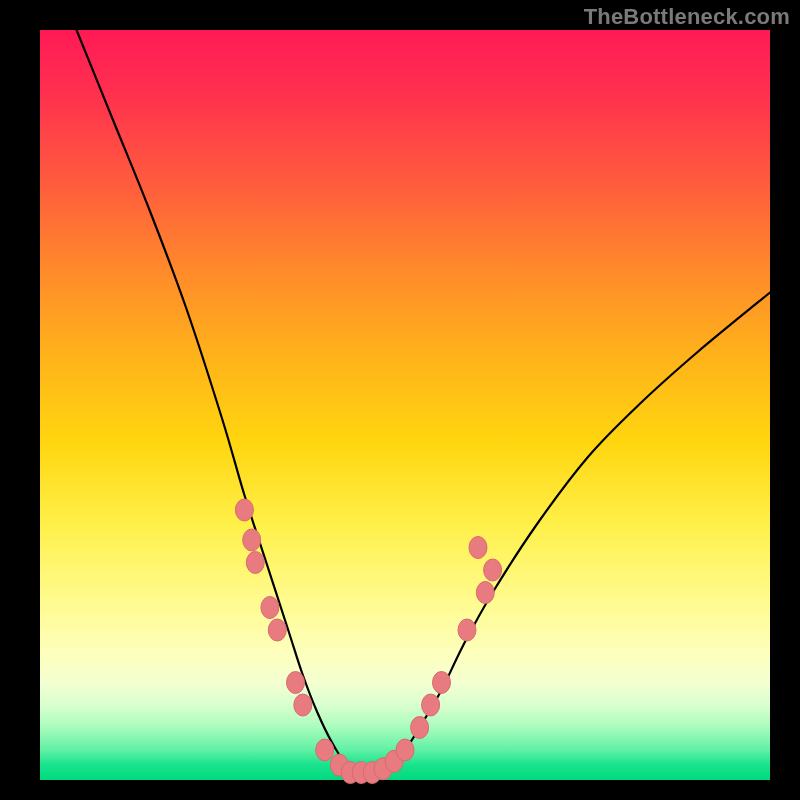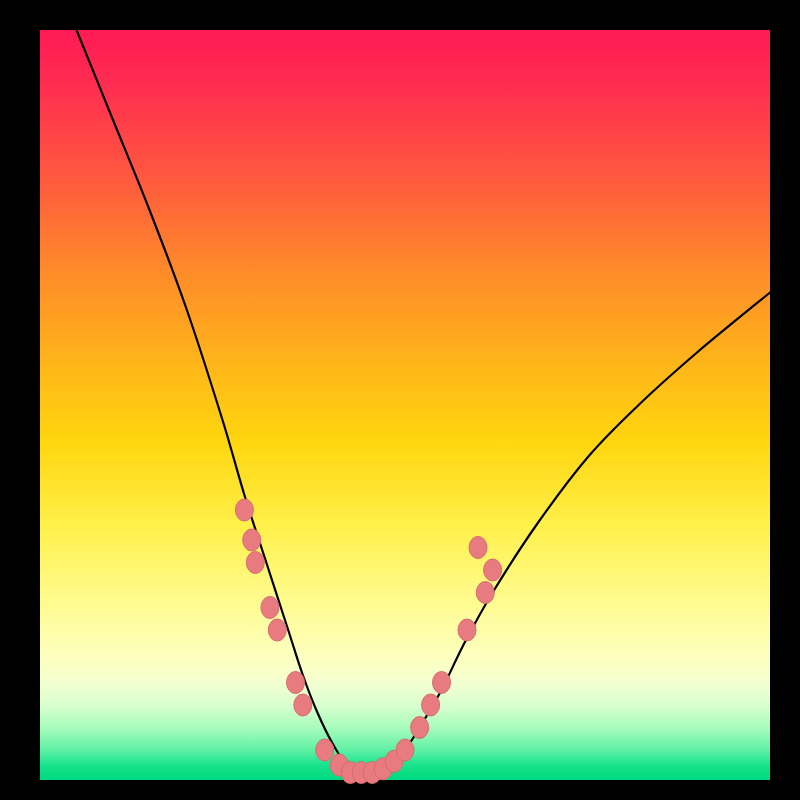--- a/index.html
+++ b/index.html
@@ -60,20 +60,21 @@
     top: 0;
     width: 730px;
     height: 750px;
     overflow: visible;
   }
 </style>
 </head>
 <body>
 
 <div class="frame">
+  <div class="watermark">TheBottleneck.com</div>
   <div class="plot">
     <svg class="curve" viewBox="0 0 730 750" preserveAspectRatio="none">
       <path id="curve-path" fill="none" stroke-width="2.2" stroke-linecap="round" stroke-linejoin="round" d="M 36.5 0.0 C 42.6 15.0, 60.8 60.0, 73.0 90.0 C 85.2 120.0, 97.3 148.8, 109.5 180.0 C 121.7 211.3, 133.8 242.5, 146.0 277.5 C 158.2 312.5, 172.8 358.8, 182.5 390.0 C 192.2 421.3, 197.1 441.3, 204.4 465.0 C 211.7 488.8, 219.0 510.0, 226.3 532.5 C 233.6 555.0, 242.1 581.3, 248.2 600.0 C 254.3 618.8, 257.9 631.3, 262.8 645.0 C 267.7 658.8, 272.5 671.3, 277.4 682.5 C 282.3 693.8, 287.1 703.8, 292.0 712.5 C 296.9 721.3, 301.7 730.0, 306.6 735.0 C 311.5 740.0, 316.3 741.3, 321.2 742.5 C 326.1 743.8, 330.9 743.8, 335.8 742.5 C 340.7 741.3, 345.5 738.8, 350.4 735.0 C 355.3 731.3, 360.1 726.3, 365.0 720.0 C 369.9 713.8, 373.5 707.5, 379.6 697.5 C 385.7 687.5, 394.2 673.8, 401.5 660.0 C 408.8 646.3, 414.9 631.3, 423.4 615.0 C 431.9 598.8, 440.4 582.5, 452.6 562.5 C 464.8 542.5, 480.6 517.5, 496.4 495.0 C 512.2 472.5, 530.5 447.5, 547.5 427.5 C 564.5 407.5, 580.3 392.5, 598.6 375.0 C 616.8 357.5, 635.1 341.3, 657.0 322.5 C 678.9 303.8, 717.8 272.5, 730.0 262.5" stroke="#000000"></path>
       <g id="markers">
           <ellipse cx="204.4" cy="480.0" rx="9" ry="11" fill="#e77b7f" stroke="#d96a6e" stroke-width="1"></ellipse>
           <ellipse cx="211.7" cy="510.0" rx="9" ry="11" fill="#e77b7f" stroke="#d96a6e" stroke-width="1"></ellipse>
           <ellipse cx="215.3" cy="532.5" rx="9" ry="11" fill="#e77b7f" stroke="#d96a6e" stroke-width="1"></ellipse>
           <ellipse cx="229.9" cy="577.5" rx="9" ry="11" fill="#e77b7f" stroke="#d96a6e" stroke-width="1"></ellipse>
           <ellipse cx="237.3" cy="600.0" rx="9" ry="11" fill="#e77b7f" stroke="#d96a6e" stroke-width="1"></ellipse>
           <ellipse cx="255.5" cy="652.5" rx="9" ry="11" fill="#e77b7f" stroke="#d96a6e" stroke-width="1"></ellipse>

